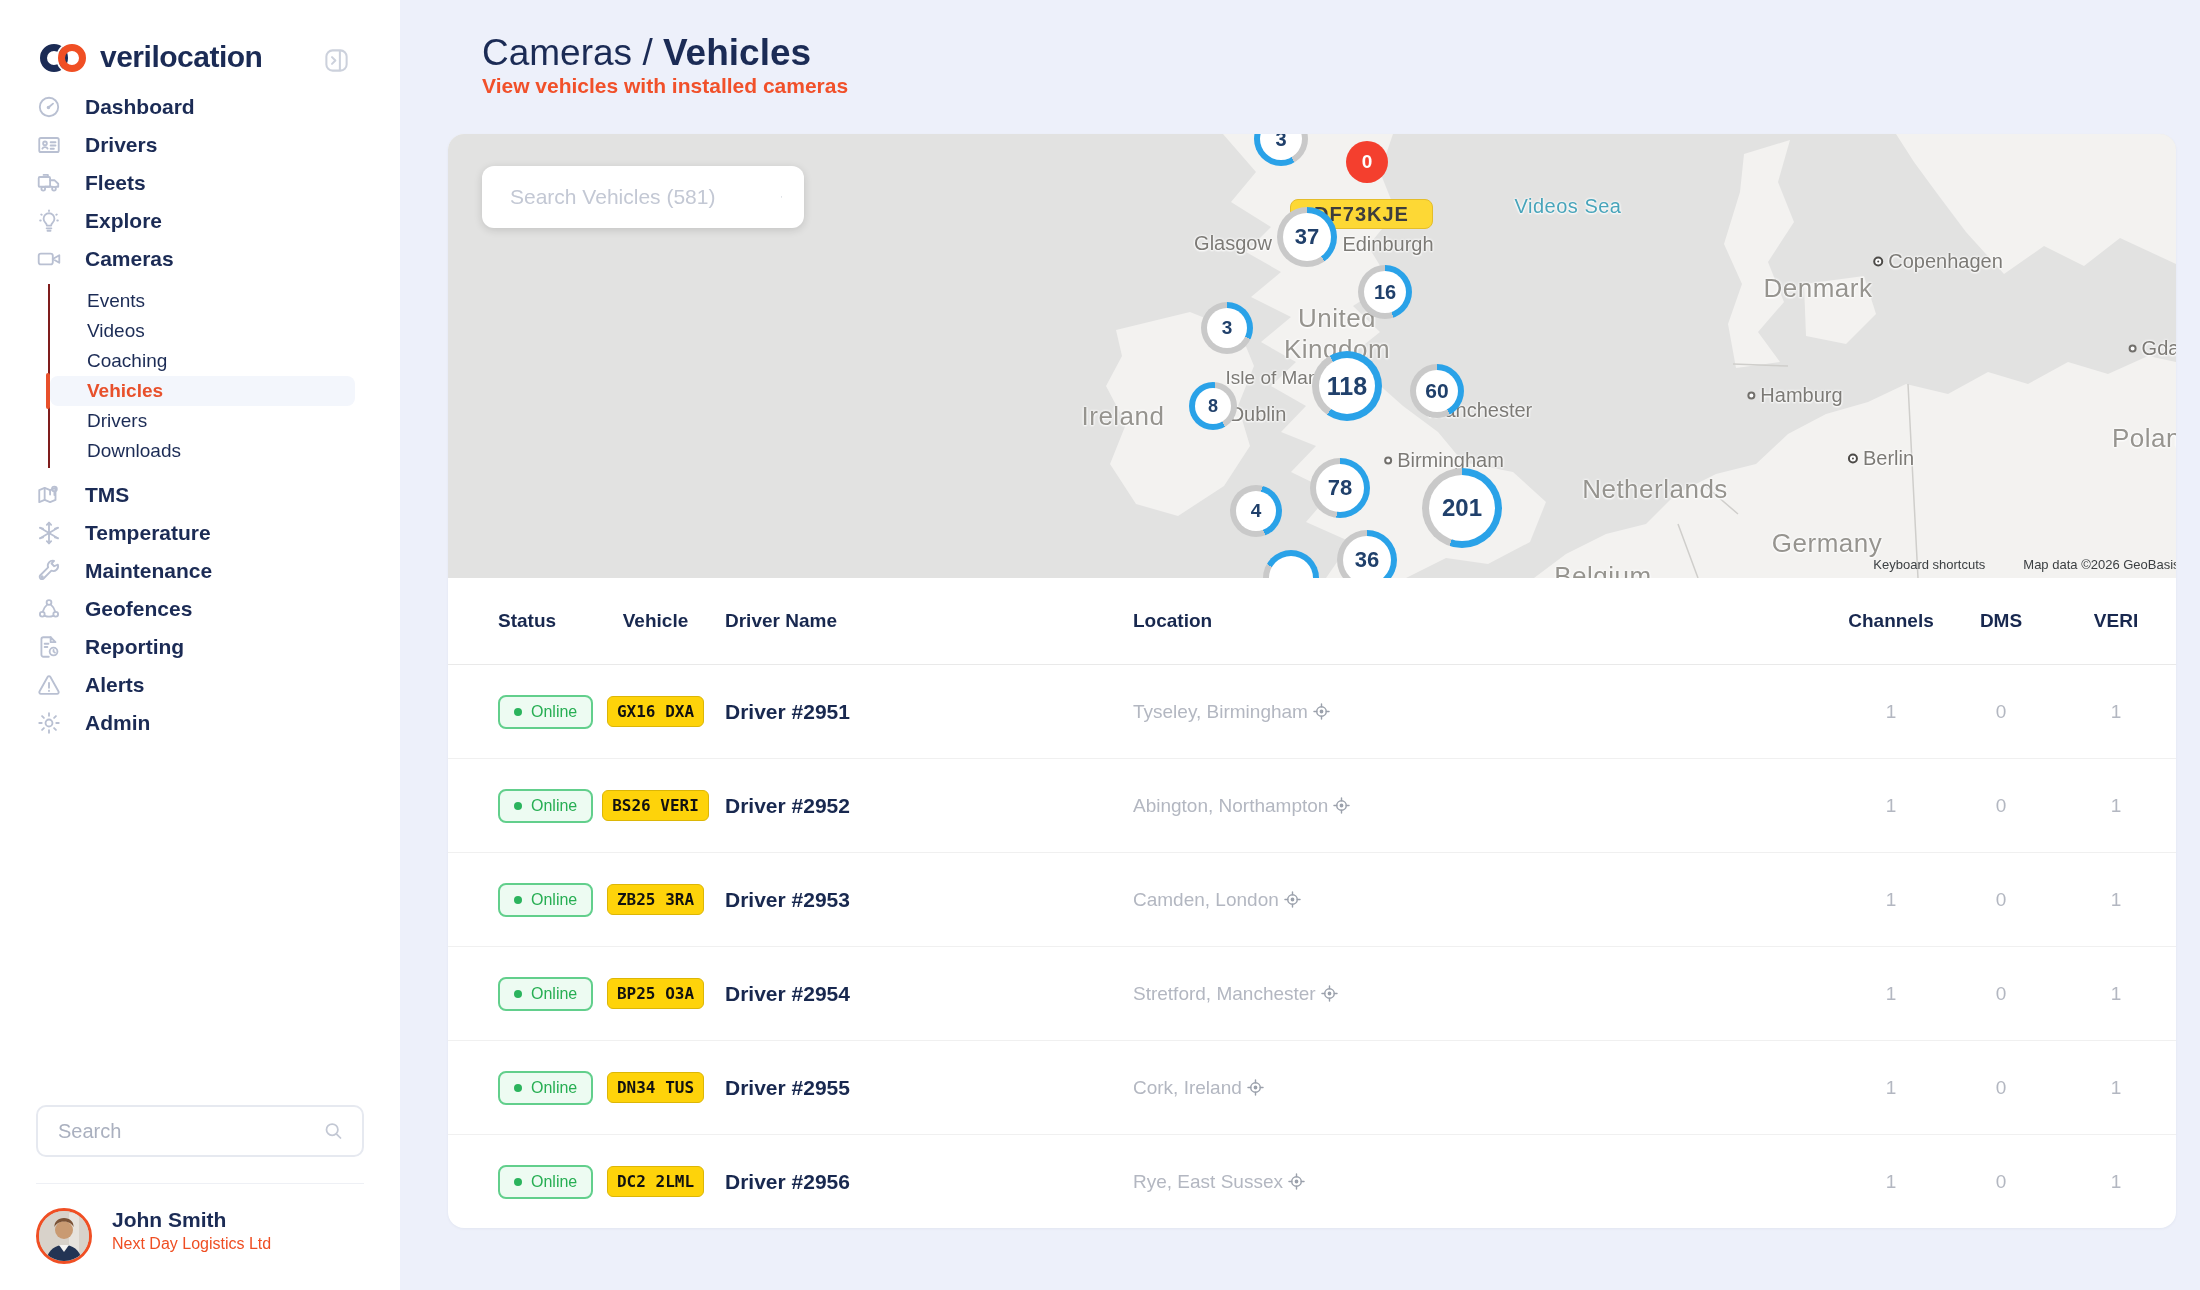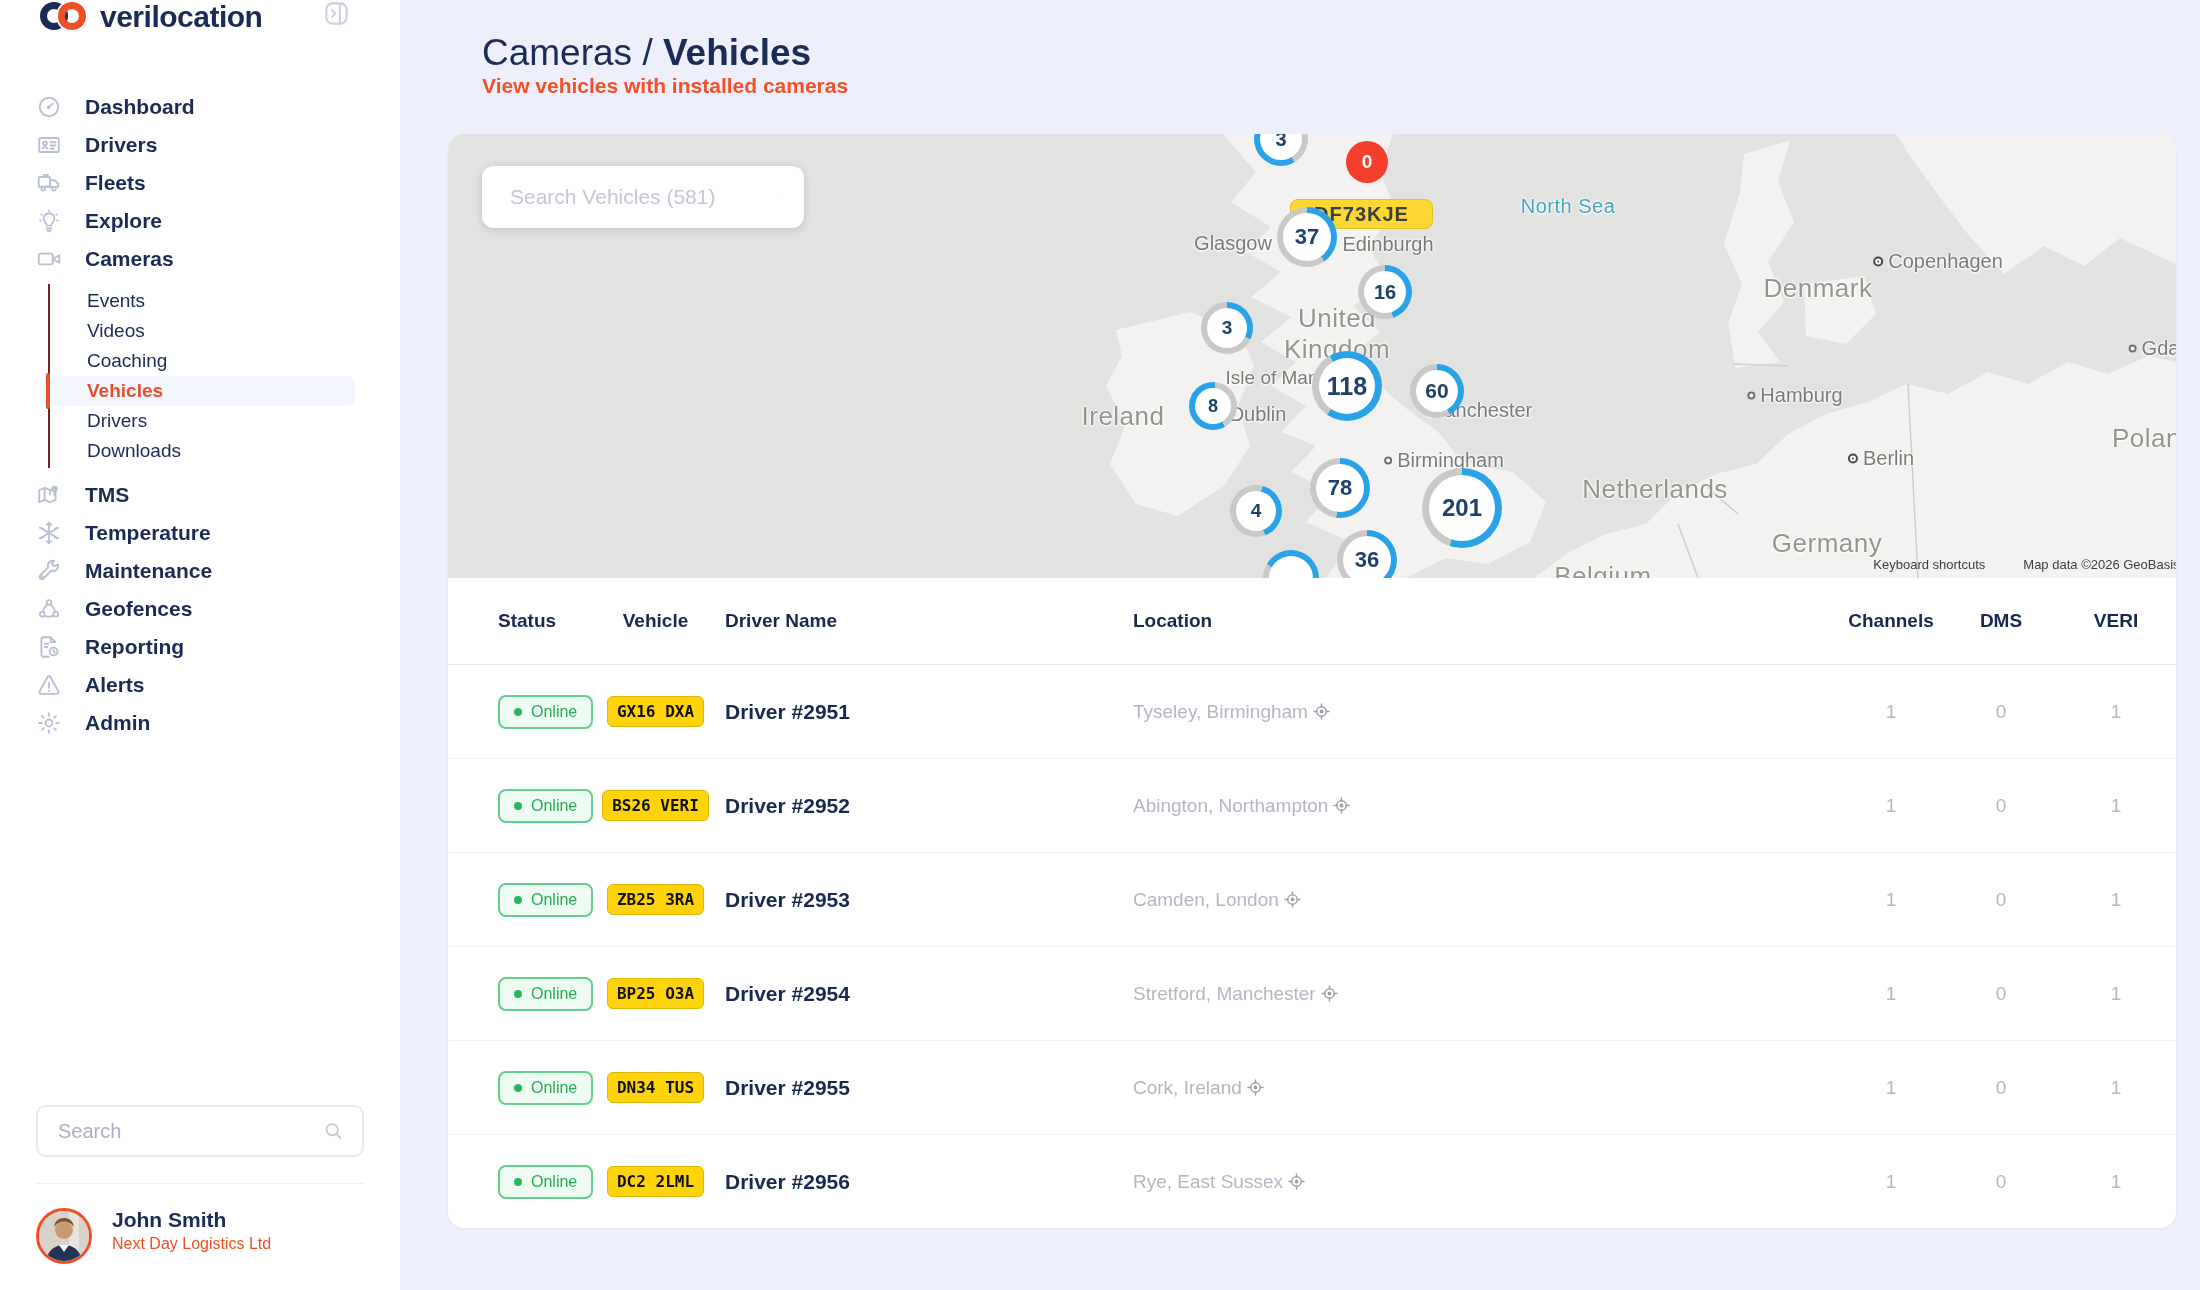--- a/index.html
+++ b/index.html
@@ -6,21 +6,21 @@
   html,body { width:2200px; height:1290px; }
   body {
     font-family:"Liberation Sans", sans-serif;
     background:#edf0fa;
     display:flex;
     overflow:hidden;
     color:#1b2b55;
   }
   
   .sidebar { width:400px; min-width:400px; height:1290px; background:#ffffff; display:flex; flex-direction:column; }
-  .logo-row { height:74px; display:flex; align-items:flex-start; padding:0 50px 0 40px; }
+  .logo-row { height:74px; display:flex; align-items:flex-end; padding:0 50px 0 40px; }
   .logo-mark { position:relative; width:58px; height:32px; }
   .logo-mark .ring { position:absolute; top:2px; width:28px; height:28px; border-radius:50%; }
   .logo-mark .ring.navy { left:0; border:7px solid #1b2b55; }
   .logo-mark .ring.orange { left:18px; border:7px solid #f04f24; box-shadow:0 0 0 2px #fff; background:transparent; }
   .logo-text { font-size:30px; font-weight:700; color:#1b2b55; letter-spacing:-0.5px; margin-left:2px; }
   .collapse-btn { margin-left:auto; width:27px; height:27px; display:flex; align-items:center; justify-content:center; cursor:pointer; }
   .nav { padding-top:14px; }
   .nav-item { height:38px; display:flex; align-items:center; padding-left:36px; cursor:pointer; }
   .nav-item .nav-ic { width:26px; height:26px; margin-right:23px; display:flex; align-items:center; justify-content:center; }
   .nav-item .nav-label { font-size:21px; font-weight:600; color:#1b2b55; }
@@ -329,21 +329,21 @@
         <path fill="#f3f2f0" d="M1296,20 L1342,6 L1330,48 L1346,88 L1320,128 L1336,168 L1310,198 L1332,228 L1288,234 L1280,190 L1294,150 L1276,110 L1292,58 Z"></path>
         <path fill="#f3f2f0" d="M1356,150 L1416,142 L1428,180 L1398,210 L1358,202 Z"></path>
 
         <path fill="#f3f2f0" d="M1448,0 L1728,0 L1728,130 L1672,104 L1636,132 L1596,112 L1556,140 L1518,98 L1488,58 L1466,28 Z"></path>
 
         <path fill="#f3f2f0" d="M1086,444 L1118,420 L1158,400 L1198,390 L1228,360 L1268,340 L1308,330 L1340,300 L1378,280 L1420,268 L1458,250 L1500,260 L1540,238 L1580,250 L1620,228 L1660,240 L1700,222 L1728,228 L1728,444 Z"></path>
 
         <path fill="none" stroke="#cfcecb" stroke-width="1.5" d="M1285,230 L1340,232 M1255,350 L1290,380 M1460,250 L1470,444 M1230,390 L1250,444"></path>
       </svg>
 
-      <div class="map-label lbl-water" style="left:1120px; top:72px;">North Sea</div>
+      <div class="map-label lbl-water" style="left:1120px; top:72px;">Videos Sea</div>
       <div class="map-label lbl-country" style="left:889px; top:200px; white-space:normal; width:150px; text-align:center;">United Kingdom</div>
       <div class="map-label lbl-country" style="left:675px; top:282px;">Ireland</div>
       <div class="map-label lbl-country" style="left:1370px; top:154px;">Denmark</div>
       <div class="map-label lbl-country" style="left:1207px; top:355px;">Netherlands</div>
       <div class="map-label lbl-country" style="left:1379px; top:409px;">Germany</div>
       <div class="map-label lbl-country" style="left:1706px; top:304px;">Poland</div>
       <div class="map-label lbl-country" style="left:1155px; top:442px;">Belgium</div>
 
       <div class="map-label lbl-city" style="left:785px; top:109px;">
           <span>Glasgow</span>

